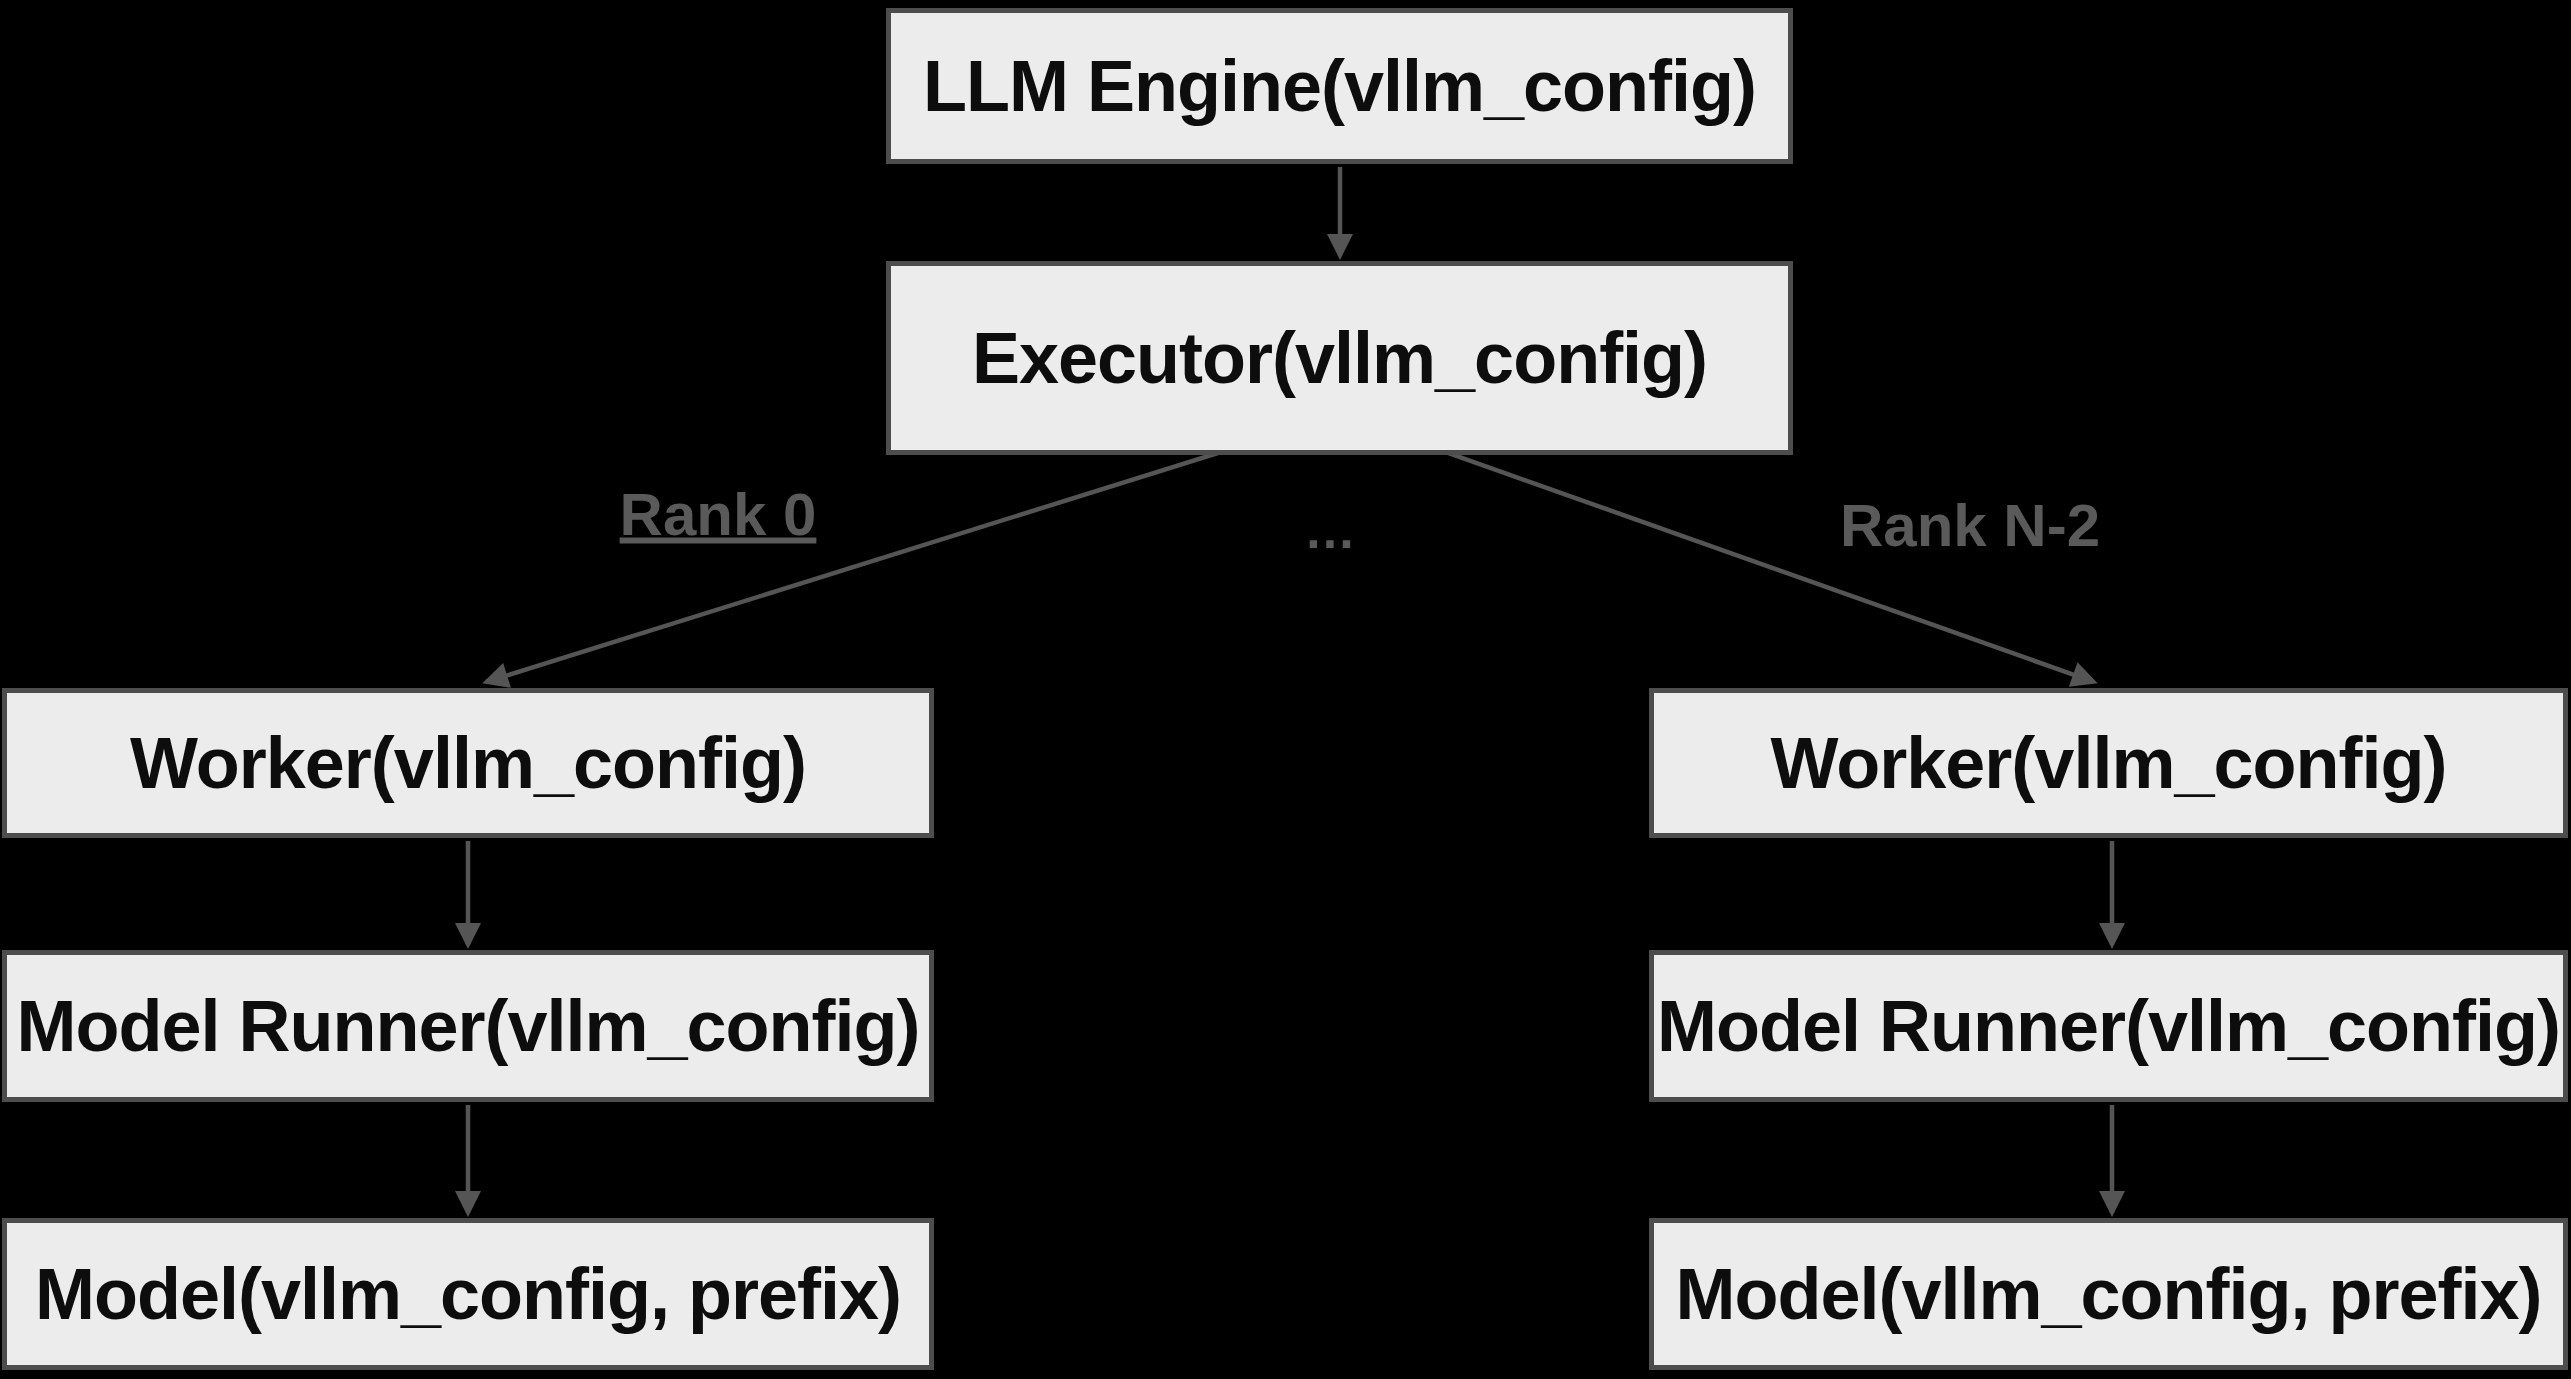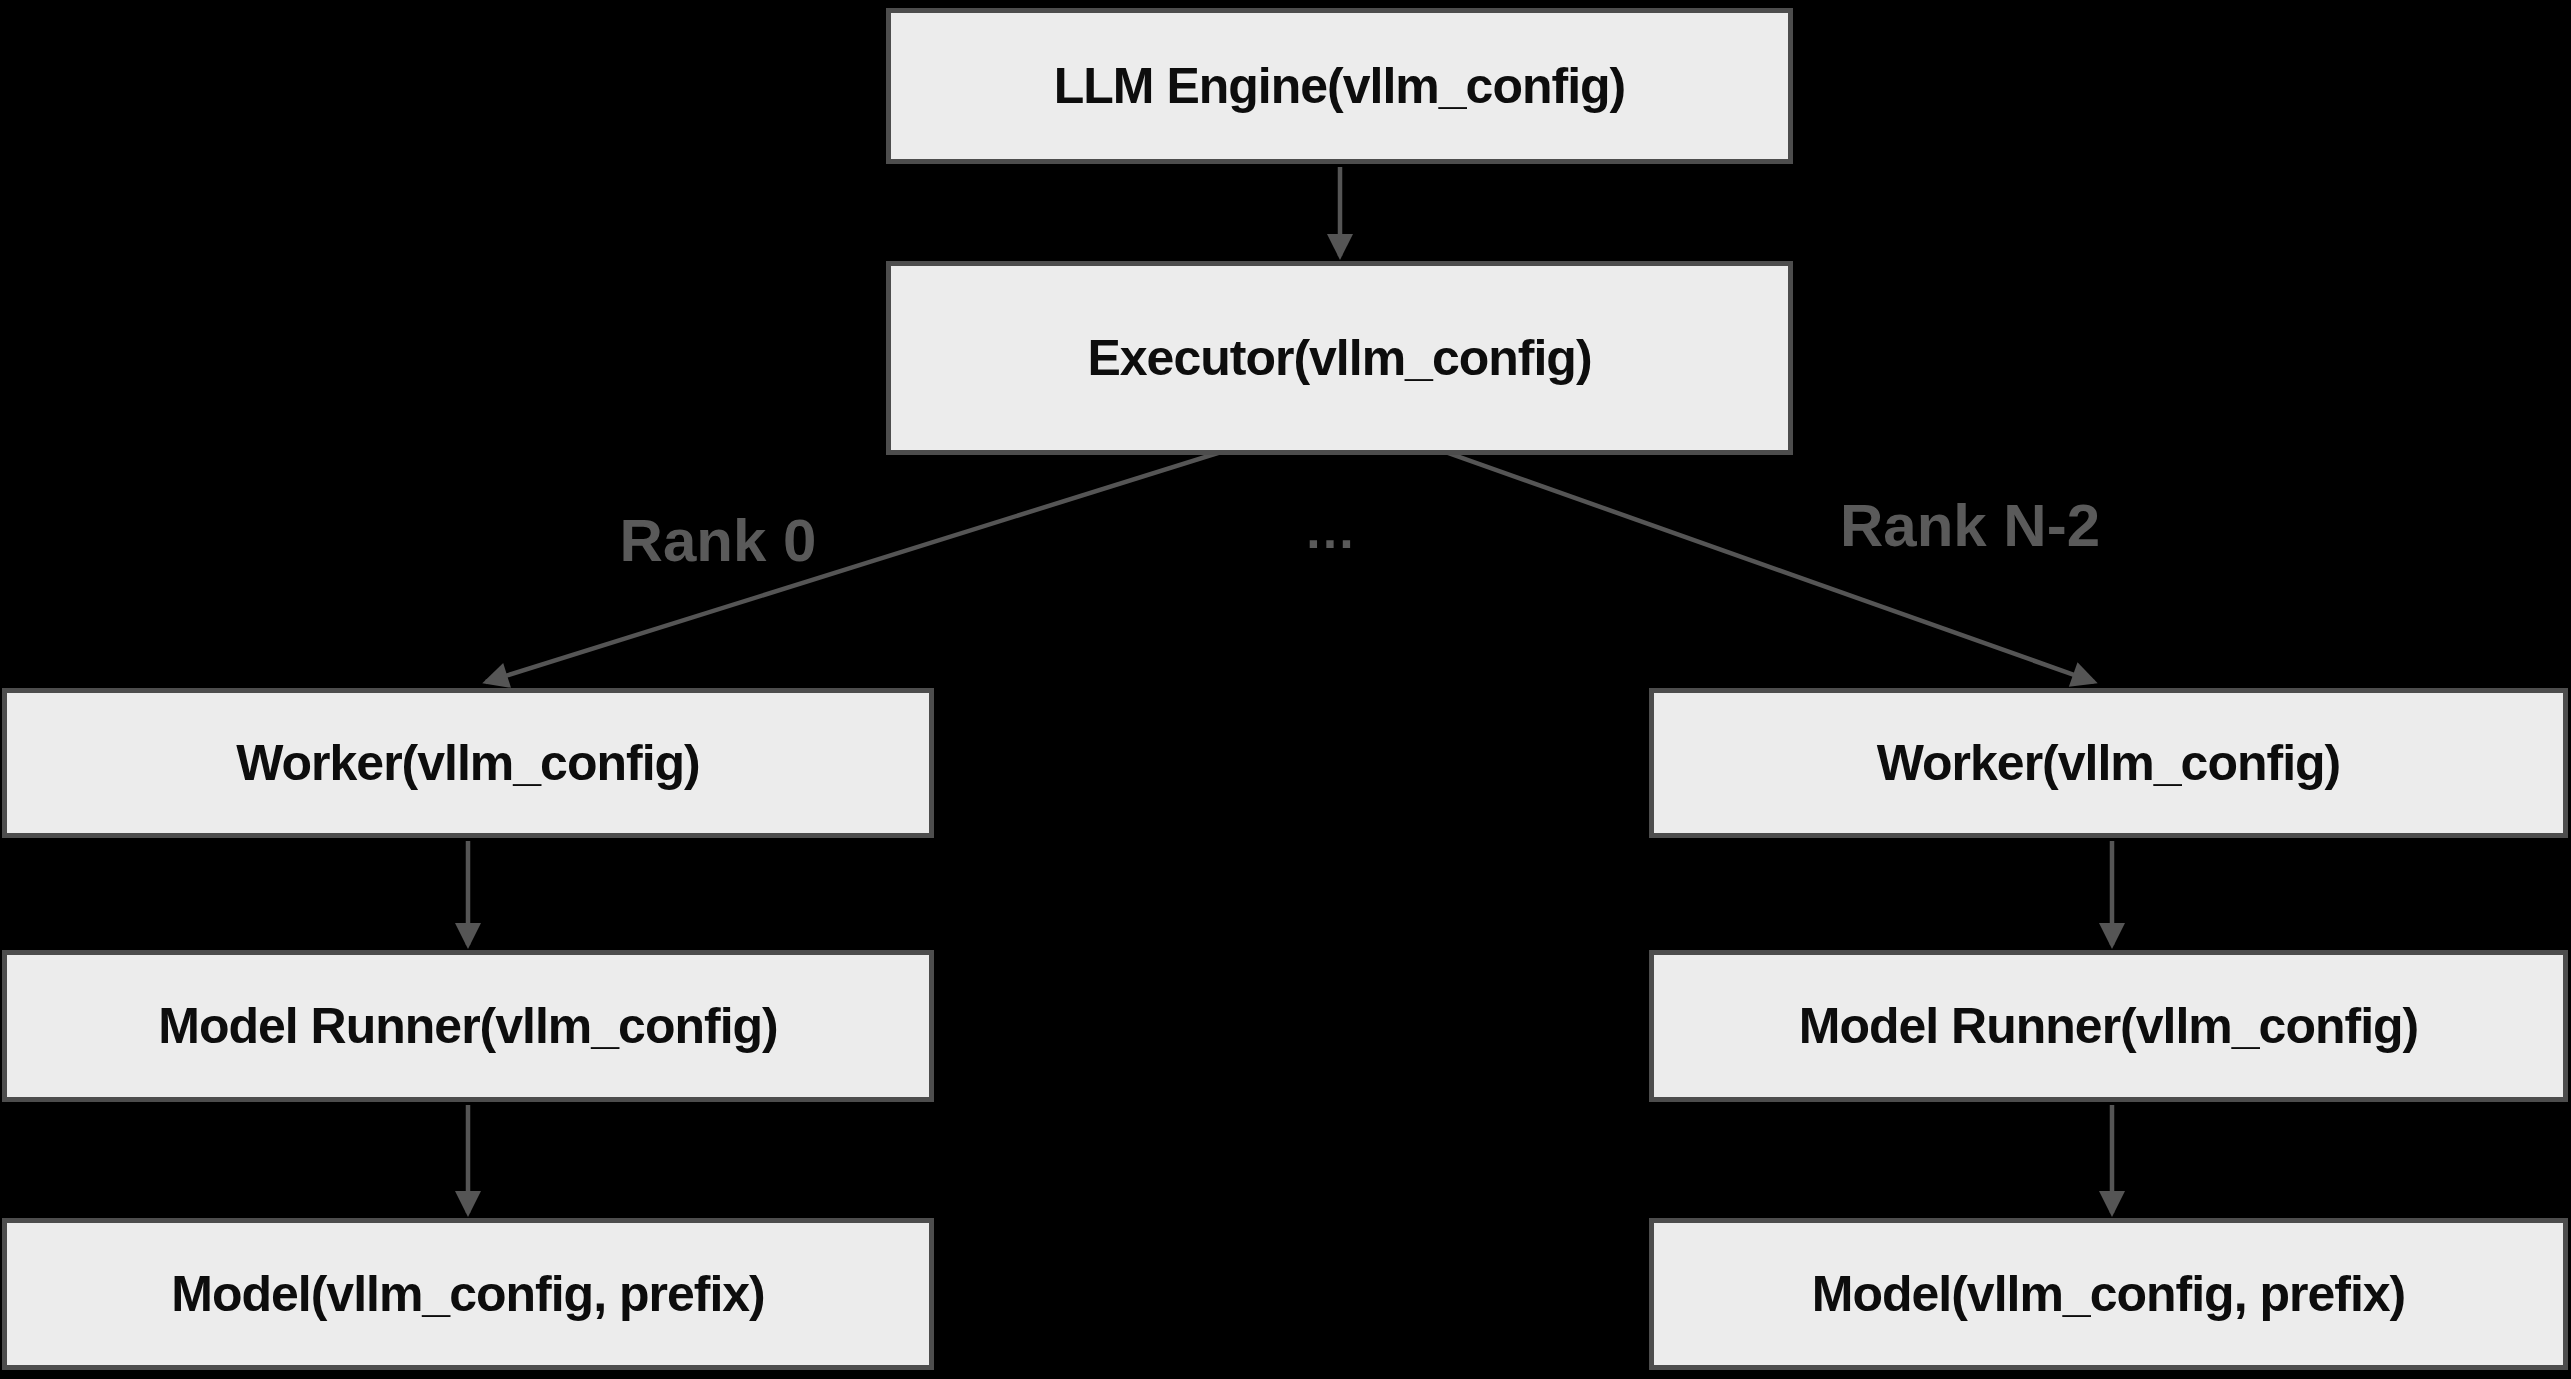--- a/index.html
+++ b/index.html
@@ -28,21 +28,21 @@
     fill: none;
   }
   .node {
     position: absolute;
     box-sizing: border-box;
     background: var(--node-fill, #ececec);
     border: 5px solid var(--node-border, #4d4d4d);
     display: flex;
     align-items: center;
     justify-content: center;
-    font-size: 50px;
+    font-size: 72px;
     font-weight: 600;
     letter-spacing: -1px;
     color: var(--node-text, #0d0d0d);
     white-space: nowrap;
     text-align: center;
   }
   .edge-label {
     position: absolute;
     transform: translate(-50%, -50%);
     color: var(--edge-label, #5a5a5a);
@@ -73,21 +73,21 @@
     <line class="edge" x1="468" y1="841" x2="468" y2="945" marker-end="url(#arrowhead)"></line>
     <line class="edge" x1="468" y1="1105" x2="468" y2="1213" marker-end="url(#arrowhead)"></line>
     <line class="edge" x1="2112" y1="841" x2="2112" y2="945" marker-end="url(#arrowhead)"></line>
     <line class="edge" x1="2112" y1="1105" x2="2112" y2="1213" marker-end="url(#arrowhead)"></line>
   </svg>
 
   <div class="node" style="left:886px; top:8px; width:907px; height:156px;">LLM Engine(vllm_config)</div>
 
   <div class="node" style="left:886px; top:261px; width:907px; height:194px;">Executor(vllm_config)</div>
 
-  <div class="edge-label" style="left:718px; top:540px;">Rank 0</div>
+  <div class="edge-label" style="left:718px; top:514px;text-decoration:underline;">Rank 0</div>
 
   <div class="edge-label ellipsis" style="left:1331px; top:530px;">…</div>
 
   <div class="edge-label" style="left:1970px; top:525px;">Rank N-2</div>
 
   <div class="node" style="left:2px; top:688px; width:932px; height:150px;">Worker(vllm_config)</div>
 
   <div class="node" style="left:2px; top:950px; width:932px; height:152px;">Model Runner(vllm_config)</div>
 
   <div class="node" style="left:2px; top:1218px; width:932px; height:152px;">Model(vllm_config, prefix)</div>

